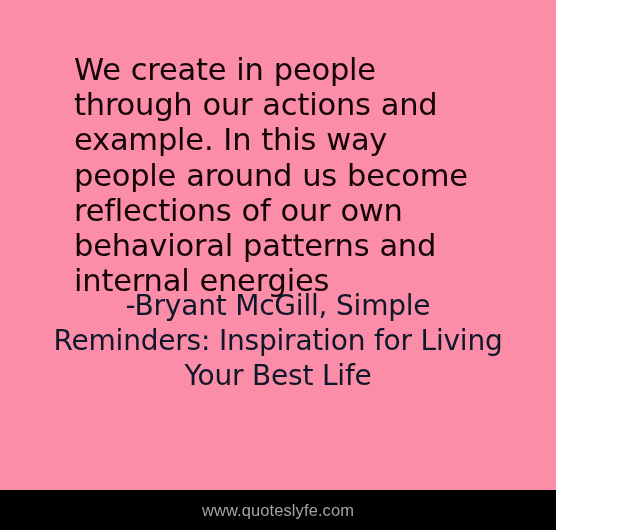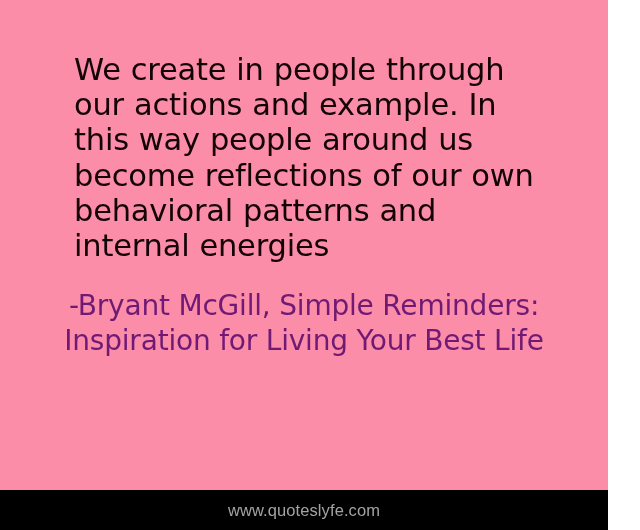--- a/index.html
+++ b/index.html
@@ -11,21 +11,21 @@
   body {
     width: 640px;
     height: 530px;
     overflow: hidden;
     background: #ffffff;
     font-family: "DejaVu Sans", sans-serif;
   }
 
   #quote-card {
     position: relative;
-    width: 608px;
+    width: 556px;
     height: 530px;
     box-sizing: border-box;
     background: #fb8da8;
     display: flex;
     flex-direction: column;
   }
 
   #card-body {
     flex: 1 1 auto;
     position: relative;
@@ -48,21 +48,21 @@
   }
 
   
   #attribution-text {
     margin: 0;
     position: absolute;
     left: 0;
     right: 0;
     top: 288px;
     text-align: center;
-    color: #701a75;
+    color: #0f172a;
     font-family: "DejaVu Sans", "Liberation Sans", sans-serif;
     font-size: 28px;
     font-weight: 400;
     line-height: 35px;
     letter-spacing: -0.2px;
     padding: 0 48px;
     box-sizing: border-box;
   }
 
   

